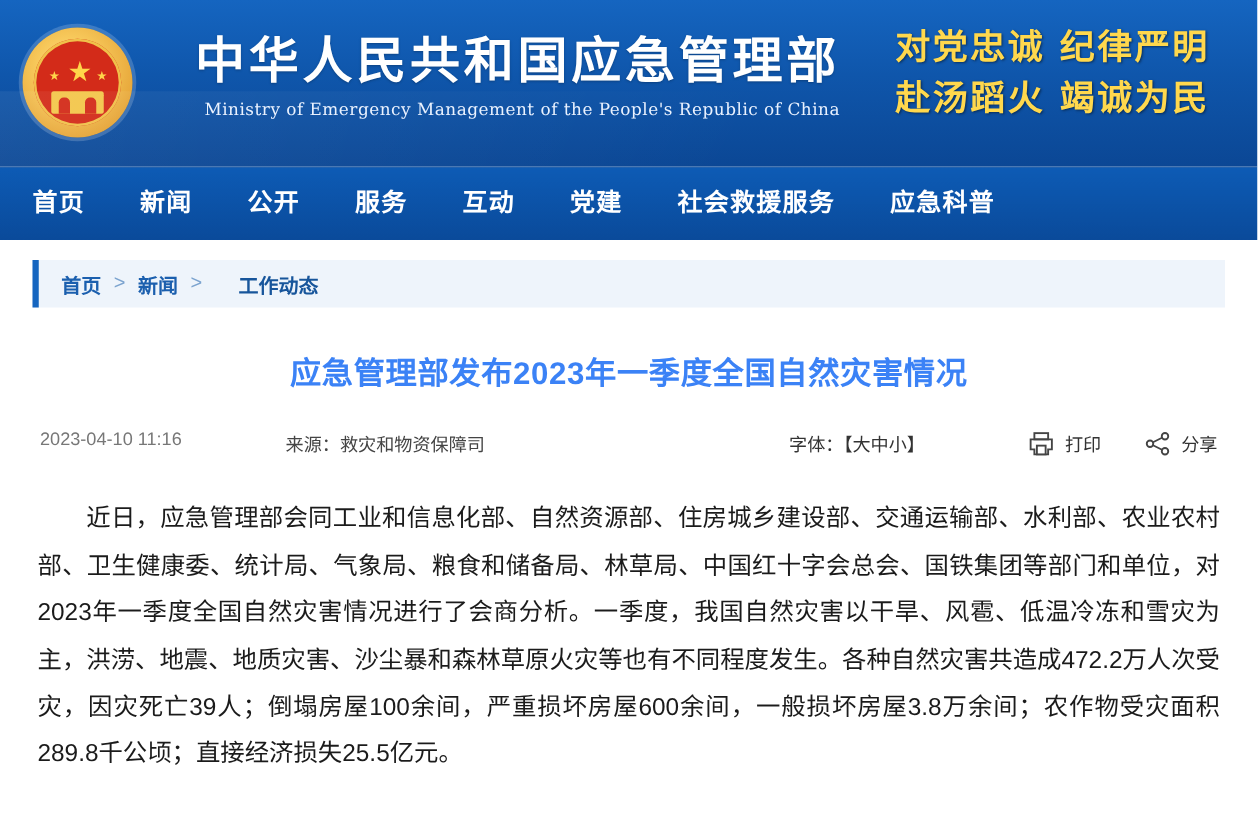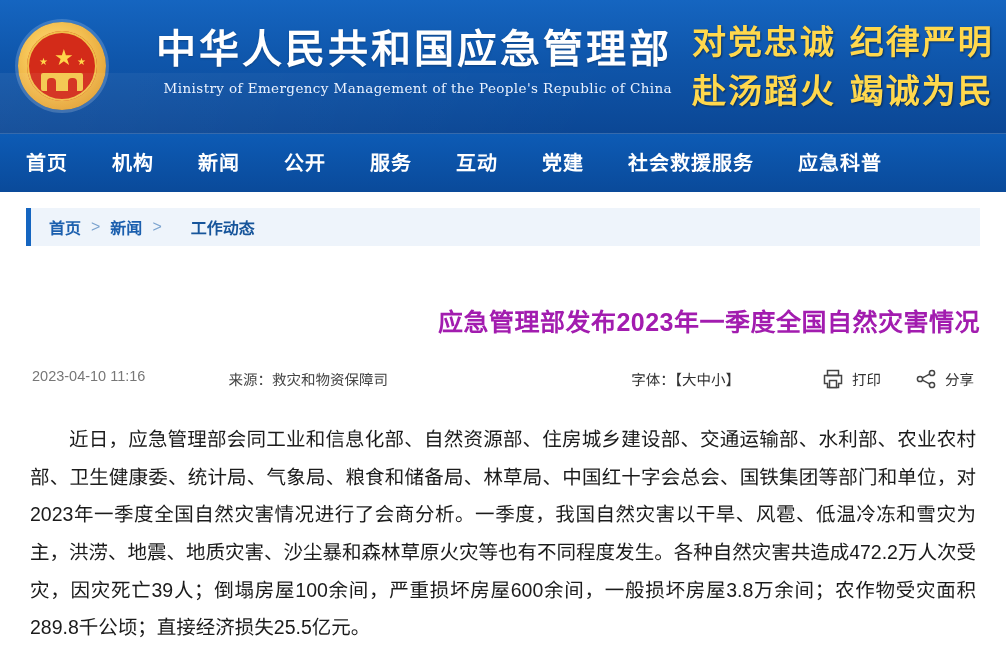--- a/index.html
+++ b/index.html
@@ -116,21 +116,21 @@
     right: 14px;
     top: 18px;
     width: 300px;
     text-align: center;
     font-family: "DejaVu Serif", "Liberation Serif", serif;
     color: #ffd84d;
     font-weight: bold;
     text-shadow: 1px 1px 2px rgba(0,0,0,0.45);
   }
   .slogan .line {
-    font-size: 34px;
+    font-size: 28px;
     line-height: 1.45;
     letter-spacing: 2px;
     white-space: nowrap;
     text-align: center;
   }
 
   
   .nav {
     height: 58px;
     background: linear-gradient(180deg, #0d5bb5 0%, #0a4a9a 100%);
@@ -169,25 +169,25 @@
   }
   .breadcrumb .crumb { cursor: pointer; }
   .breadcrumb .sep {
     margin: 0 10px;
     color: #7ba3cf;
     font-weight: normal;
   }
   .breadcrumb .crumb.current { color: #17559b; margin-left: 19px; }
 
   .article-title {
-    text-align: right;
+    text-align: center;
     font-size: 25px;
     font-weight: bold;
-    color: #a21caf;
-    margin: 56px 0 0 0;
+    color: #3b82f6;
+    margin: 32px 0 0 0;
     letter-spacing: 0.5px;
   }
 
   .meta-bar {
     margin: 30px 6px 0 6px;
     display: flex;
     align-items: flex-start;
     font-size: 14.5px;
     color: #555;
     padding-bottom: 10px;
@@ -245,21 +245,20 @@
   </div>
 
   <div class="slogan">
     <div class="line">对党忠诚 纪律严明</div>
     <div class="line">赴汤蹈火 竭诚为民</div>
   </div>
 </div>
 
 <div class="nav">
   <div class="nav-item">首页</div>
-  <div class="nav-item">机构</div>
   <div class="nav-item">新闻</div>
   <div class="nav-item">公开</div>
   <div class="nav-item">服务</div>
   <div class="nav-item">互动</div>
   <div class="nav-item">党建</div>
   <div class="nav-item">社会救援服务</div>
   <div class="nav-item">应急科普</div>
 </div>
 
 <div class="content">

